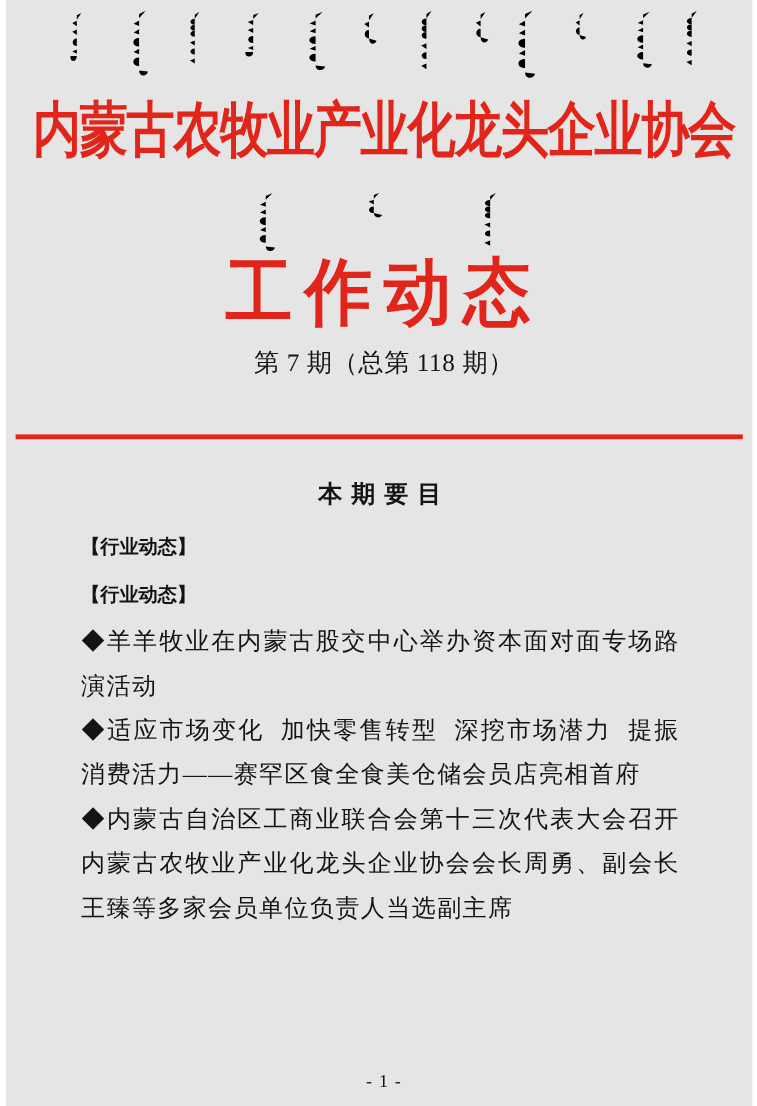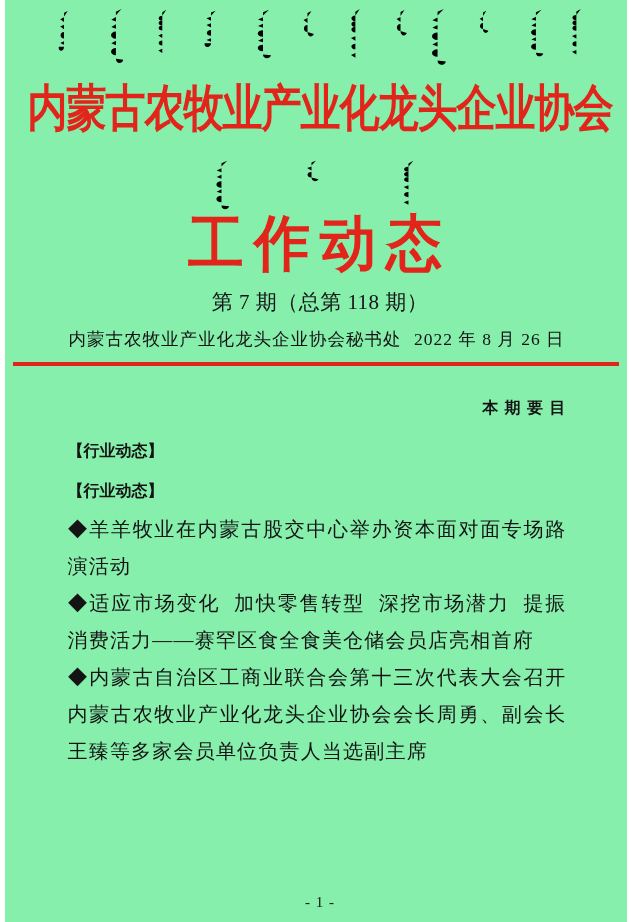--- a/index.html
+++ b/index.html
@@ -4,21 +4,21 @@
 <style>
   :root{
     --red:#e1251a;
     --ink:#141414;
   }
   html,body{margin:0;padding:0;background:#ffffff;}
   .page{
     position:relative;
     width:622px;height:922px;
     margin:0 auto;
-    background:#86efac;
+    background:#e5e5e5;
     overflow:hidden;
     font-family:"Liberation Serif",serif;
     color:var(--ink);
   }
   
   .banner-top{position:absolute;top:6px;left:0;width:631px;height:72px;}
   .banner-mid{position:absolute;top:158px;left:0;width:631px;height:62px;}
   .mw{position:absolute;color:var(--red);overflow:visible;}
   
   .org-title{
@@ -44,23 +44,23 @@
     display:flex;justify-content:space-between;align-items:baseline;
     font-size:17.5px;letter-spacing:1px;
   }
   .red-rule{
     position:absolute;top:362px;left:8px;right:8px;height:3.5px;
     background:var(--red);
   }
   
   .toc{position:absolute;top:398px;left:63px;right:60px;}
   .toc-heading{
-    text-align:right;
+    text-align:center;
     font-family:"Liberation Sans",sans-serif;
-    font-weight:bold;font-size:16px;letter-spacing:1px;
+    font-weight:bold;font-size:20px;letter-spacing:1px;
     margin:0 0 12px 0;
   }
   .toc-section-title{
     font-family:"Liberation Sans",sans-serif;
     font-weight:bold;font-size:16px;line-height:40px;
   }
   .toc-item{
     margin:0;font-size:20px;line-height:37px;letter-spacing:1.2px;
     text-align:justify;text-justify:inter-character;
     white-space:pre-wrap;
@@ -143,24 +143,20 @@
       </svg>
     <svg class="mw" style="left:391px;top:2px;width:23px;height:54px">
         <use href="#mgB"></use>
       </svg>
   </div>
 
   <div class="bulletin-title">工作动态</div>
 
   <div class="issue-line">第 7 期（总第 118 期）</div>
 
-  <div class="issuer-row">
-    <span>内蒙古农牧业产业化龙头企业协会秘书处</span>
-    <span>2022 年 8 月 26 日</span>
-  </div>
 
   <div class="red-rule"></div>
 
   <div class="toc">
     <div class="toc-heading">本 期 要 目</div>
 
     <div class="toc-section-title">【行业动态】</div>
 
     <div class="toc-section-title">【行业动态】</div>
     <p class="toc-item">◆羊羊牧业在内蒙古股交中心举办资本面对面专场路演活动</p>

